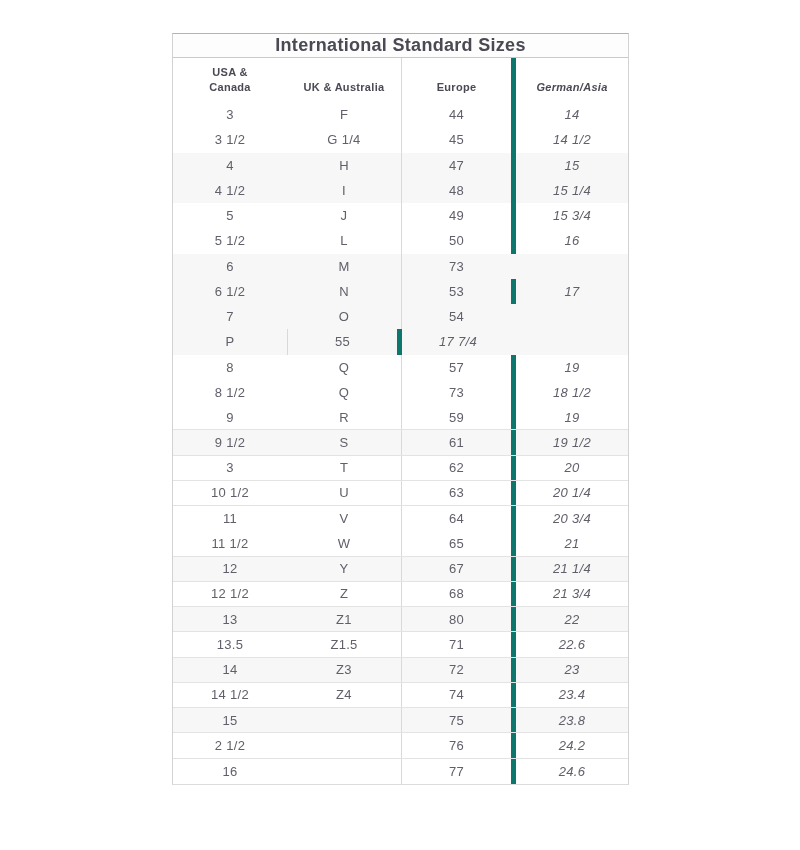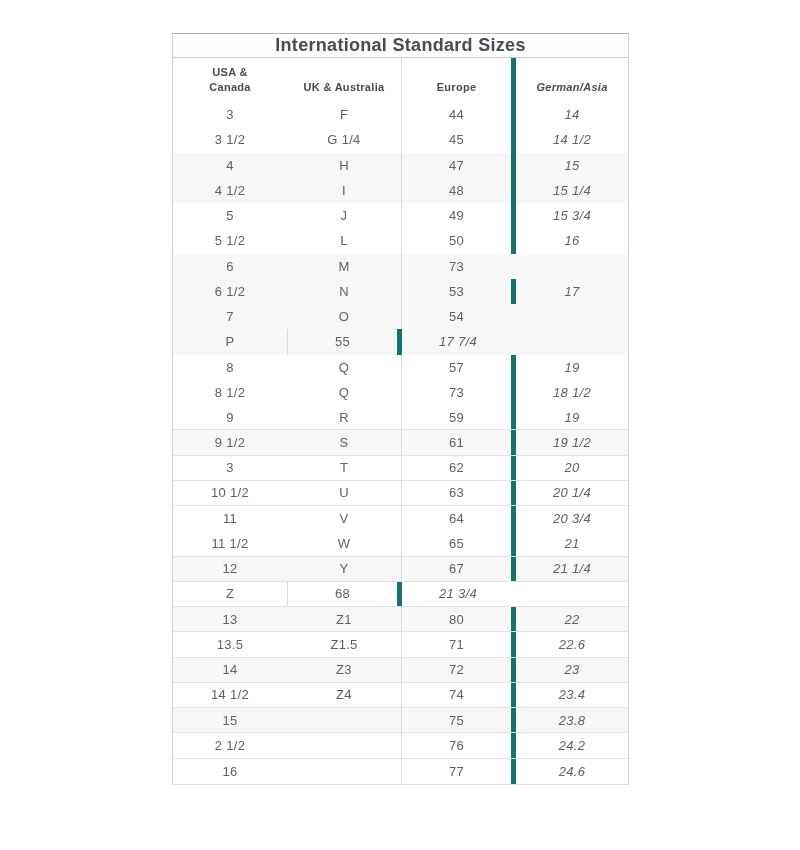--- a/index.html
+++ b/index.html
@@ -188,20 +188,21 @@
         <div class="cell col-eu">65</div>
         <div class="cell col-de">21</div>
       </div>
       <div class="row shaded line">
         <div class="cell col-usa">12</div>
         <div class="cell col-uk">Y</div>
         <div class="cell col-eu">67</div>
         <div class="cell col-de">21 1/4</div>
       </div>
       <div class="row line">
+        <div class="cell col-usa">12 1/2</div>
         <div class="cell col-uk">Z</div>
         <div class="cell col-eu">68</div>
         <div class="cell col-de">21 3/4</div>
       </div>
       <div class="row shaded line">
         <div class="cell col-usa">13</div>
         <div class="cell col-uk">Z1</div>
         <div class="cell col-eu">80</div>
         <div class="cell col-de">22</div>
       </div>

